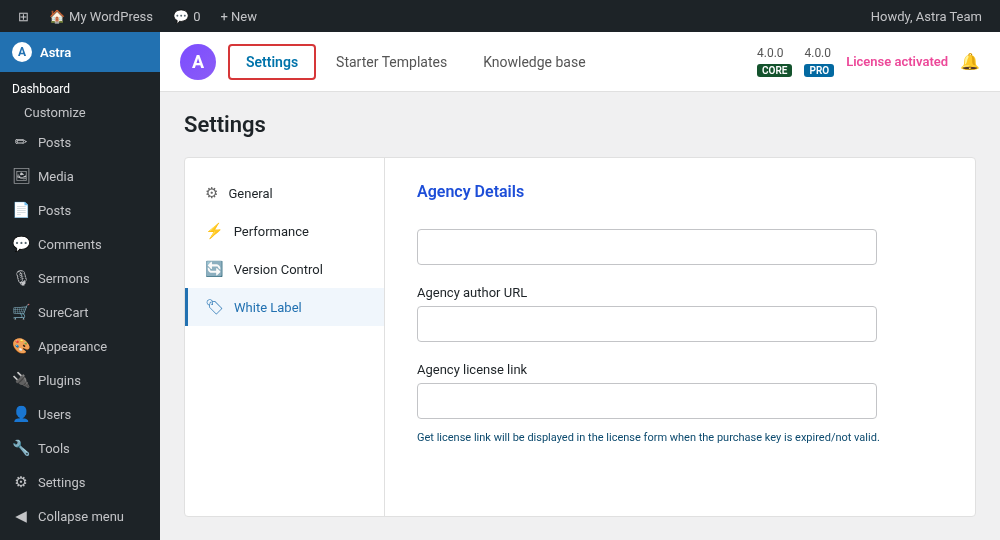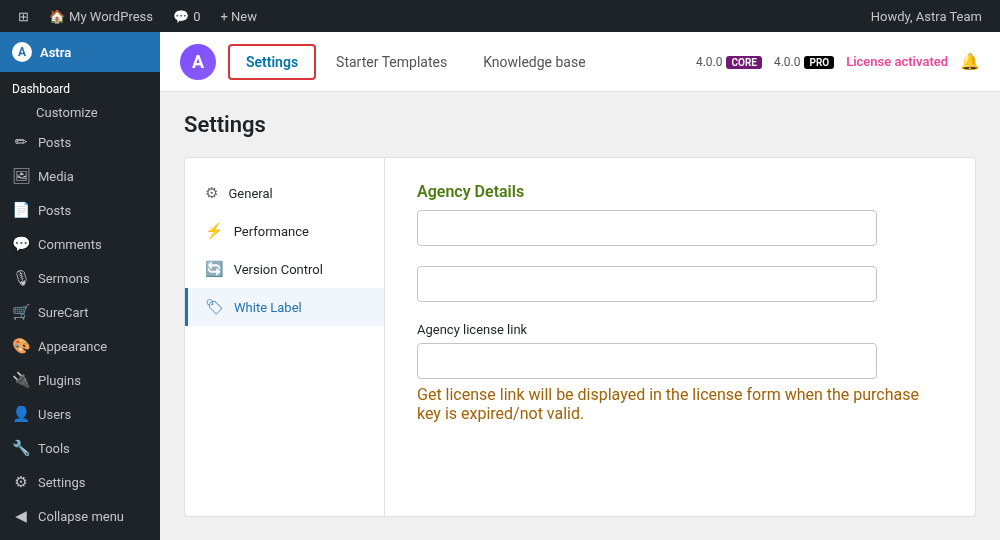--- a/index.html
+++ b/index.html
@@ -49,21 +49,21 @@
       background: #fff;
       border-radius: 50%;
       display: flex; align-items: center; justify-content: center;
       font-size: 12px; color: #2271b1; font-weight: bold;
     }
     .sidebar-section-title {
       color: #fff; font-weight: 400; font-size: 12px;
       padding: 10px 12px 4px;
     }
     .sidebar-subitem {
-      padding: 5px 12px 5px 36px;
+      padding: 5px 12px 5px 24px;
       color: #c3c4c7; font-size: 13px; cursor: pointer;
     }
     .sidebar-item {
       display: flex; align-items: center; gap: 8px;
       padding: 8px 12px;
       color: #c3c4c7; font-size: 13px; cursor: pointer;
     }
     .sidebar-item-icon { font-size: 15px; width: 18px; text-align: center; }
 
     
@@ -99,30 +99,30 @@
       color: #0073aa;
       border: 2px solid #d63638;
       border-radius: 4px;
       font-weight: 600;
     }
     .astra-header-spacer { flex: 1; }
     .astra-header-right {
       display: flex; align-items: center; gap: 12px;
     }
     .version-badge {
-      display: flex; align-items: flex-end; gap: 4px;
-      font-size: 12px; color: #555;
+      display: flex; align-items: flex-start; gap: 4px;
+      font-size: 12px; color: #555; flex-direction: column;
     }
     .badge-core {
-      background: #701a75; color: #fff;
+      background: #14532d; color: #fff;
       font-size: 10px; padding: 1px 5px; border-radius: 3px;
       font-weight: 600;
     }
     .badge-pro {
-      background: #000000; color: #fff;
+      background: #0369a1; color: #fff;
       font-size: 10px; padding: 1px 5px; border-radius: 3px;
       font-weight: 600;
     }
     .license-activated {
       color: #ec4899; font-size: 13px; font-weight: 600; cursor: pointer;
     }
     .bell-icon { font-size: 16px; color: #555; cursor: pointer; }
 
     
     .page-content {
@@ -163,42 +163,42 @@
     }
     .settings-nav-icon { font-size: 15px; color: #666; }
     .settings-nav-item.active .settings-nav-icon { color: #2271b1; }
 
     
     .settings-content {
       flex: 1;
       padding: 24px 32px;
     }
     .agency-title {
-      font-size: 16px; font-weight: 600; color: #4d7c0f;
-      margin-bottom: 9px;
+      font-size: 16px; font-weight: 600; color: #1d4ed8;
+      margin-bottom: 28px;
     }
     .form-group {
       margin-bottom: 20px;
     }
     .form-label {
       font-size: 13px; color: #1d2327;
       margin-bottom: 6px; display: block;
     }
     .form-input {
       width: 100%; max-width: 460px;
       height: 36px;
       border: 1px solid #c3c4c7;
       border-radius: 4px;
       padding: 0 10px;
       font-size: 13px;
       background: #fff;
     }
     .form-helper {
-      font-size: 16px; color: #a16207;
-      margin-top: 6px;
+      font-size: 11px; color: #0c4a6e;
+      margin-top: 12px;
     }
   </style>
 </head>
 <body>
 
 <div class="admin-bar">
   <div class="admin-bar-item">
     <span>⊞</span>
   </div>
   <div class="admin-bar-item">
@@ -324,20 +324,21 @@
       </div>
 
       <div class="settings-content">
         <h2 class="agency-title">Agency Details</h2>
 
         <div class="form-group">
           <input class="form-input" type="text" style="">
         </div>
 
         <div class="form-group">
+          <label class="form-label">Agency author URL</label>
           <input class="form-input" type="text" style="">
         </div>
 
         <div class="form-group">
           <label class="form-label">Agency license link</label>
           <input class="form-input" type="text" style="">
           <p class="form-helper">Get license link will be displayed in the license form when the purchase key is expired/not valid.</p>
         </div>
       </div>
     </div>

